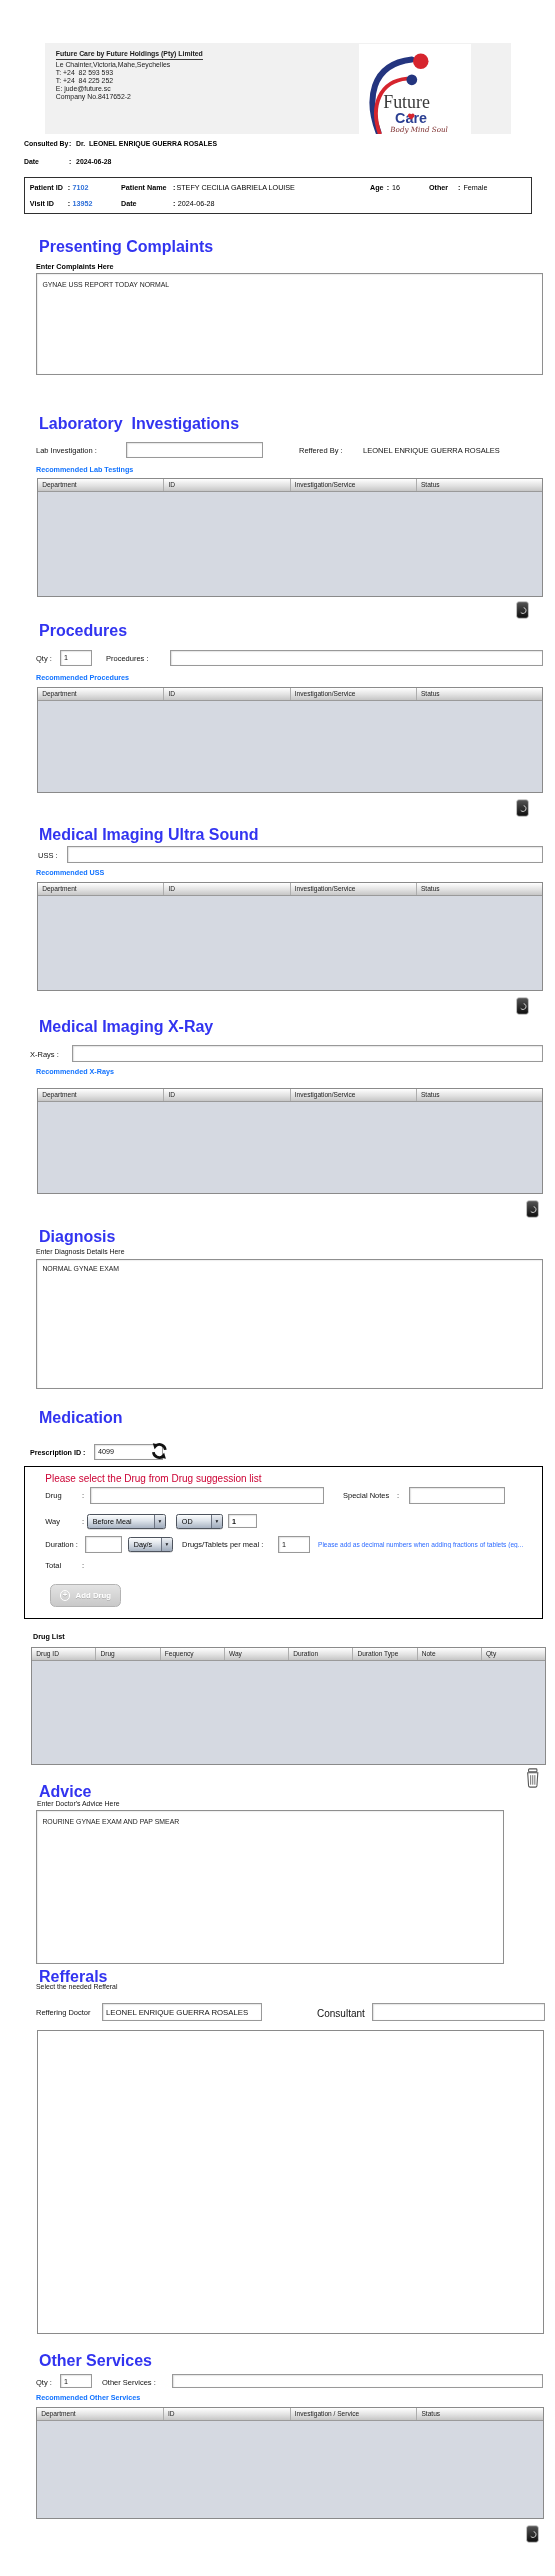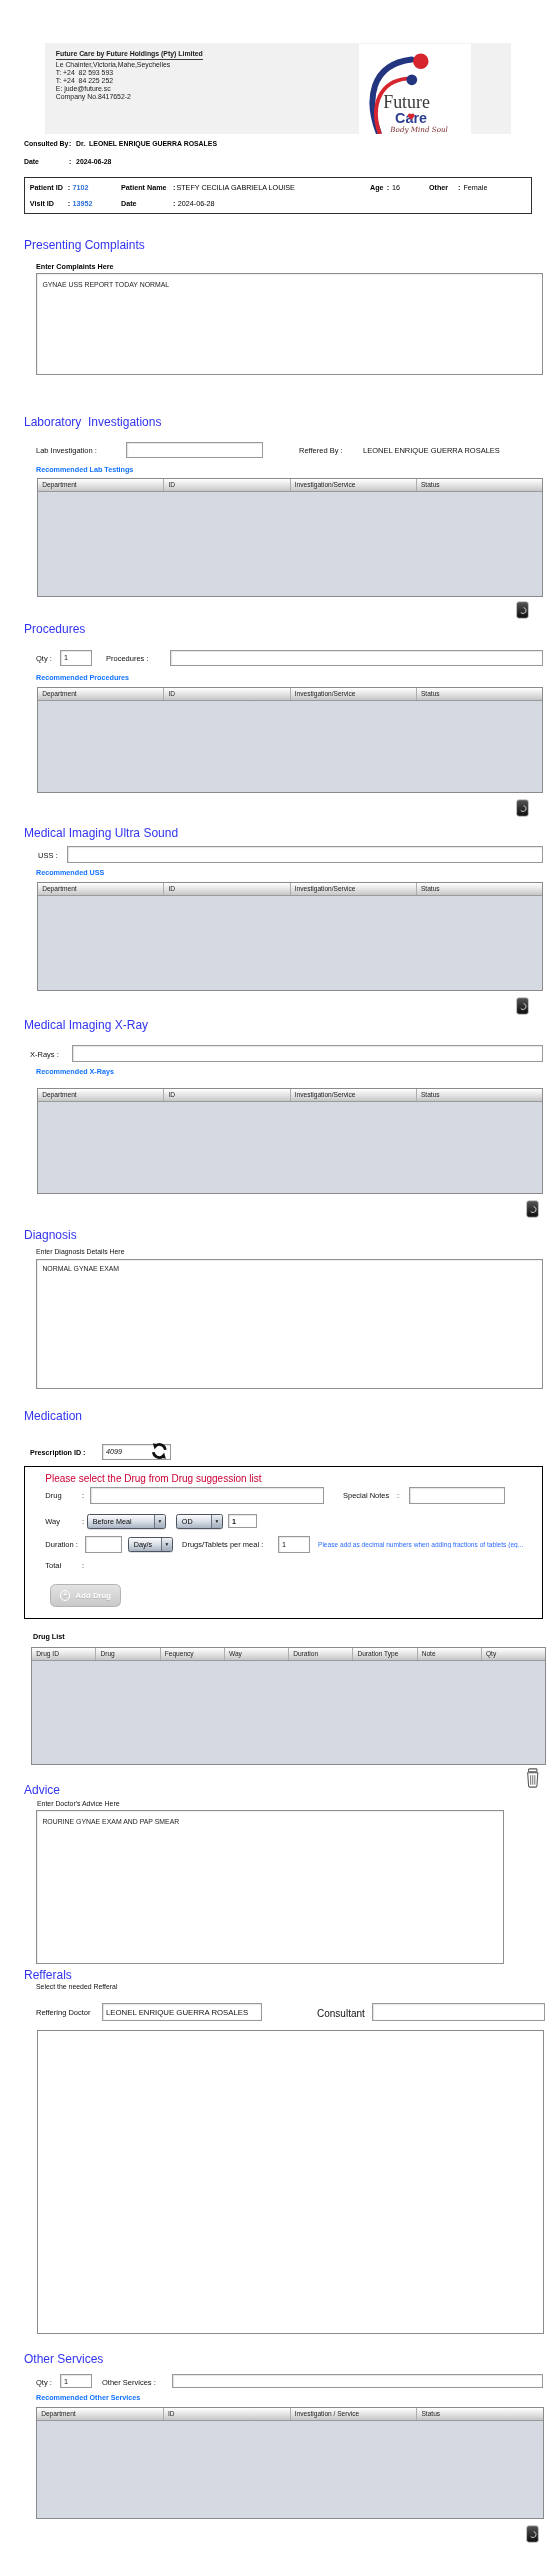--- a/index.html
+++ b/index.html
@@ -3,21 +3,21 @@
 <meta charset="utf-8">
 <style>
   * { margin:0; padding:0; box-sizing:border-box; }
   html,body { background:#fff; }
   body { font-family:"Liberation Sans", sans-serif; color:#000; }
   .page { position:relative; width:556px; height:2576px; background:#fff; overflow:hidden; }
   .abs { position:absolute; }
   .pre { white-space:pre; }
 
   
-  .h1 { font-size:12px; font-weight:normal; color:#3234f0; white-space:pre; }
+  .h1 { font-size:16px; font-weight:bold; color:#3234f0; white-space:pre;margin-left:15px; }
   .sublabel { font-size:7.2px; font-weight:bold; color:#000; }
   .plainlabel { font-size:6.9px; color:#111; }
   .reclink { font-size:7.2px; font-weight:bold; color:#1273ff; }
 
   
   .band { background:#f1f1f1; }
   .coline { font-size:6.9px; line-height:8px; color:#1a1a1a; white-space:pre; }
   .cotitle { font-weight:bold; border-bottom:0.9px solid #3a3a3a; display:inline-block; padding-bottom:0.6px; margin-bottom:1.2px; }
   .logobox { background:#fff; }
 
@@ -237,21 +237,21 @@
       <path d="M8 19 a5 5 0 1 0 5 -8" stroke="#ddd" stroke-width="1.6" fill="none"></path>
     </svg>
   </button>
 
   <div class="abs h1" style="left:24px; top:1228px;">Diagnosis</div>
   <div class="abs plainlabel" style="left:36px; top:1248px;">Enter Diagnosis Details Here</div>
   <textarea class="bigbox" style="left: 36px; top: 1259px; width: 507px; height: 130px; padding-top: 5.4px;">NORMAL GYNAE EXAM</textarea>
 
   <div class="abs h1" style="left:24px; top:1409px;">Medication</div>
   <div class="abs sublabel" style="left:30px; top:1448px;">Prescription ID :</div>
-  <input class="txt" style="left: 102px; top: 1444px; width: 69px; height: 15.5px; font-style: italic;" value="4099">
+  <input class="txt" style="left: 94px; top: 1444px; width: 69px; height: 15.5px;" value="4099">
   <button class="iconbtn" style="left:151px; top:1442px;">
     <svg width="16.7" height="18" viewBox="0 0 28 30">
       <path d="M24 13 A10 10 0 0 0 8 6" stroke="#111" stroke-width="4.5" fill="none"></path>
       <polygon points="3,2 13,4 6,12" fill="#111"></polygon>
       <path d="M4 17 A10 10 0 0 0 20 24" stroke="#111" stroke-width="4.5" fill="none"></path>
       <polygon points="25,28 15,26 22,18" fill="#111"></polygon>
     </svg>
   </button>
 
   <div class="abs medbox" style="left:24px; top:1466px; width:519px; height:153px;">

